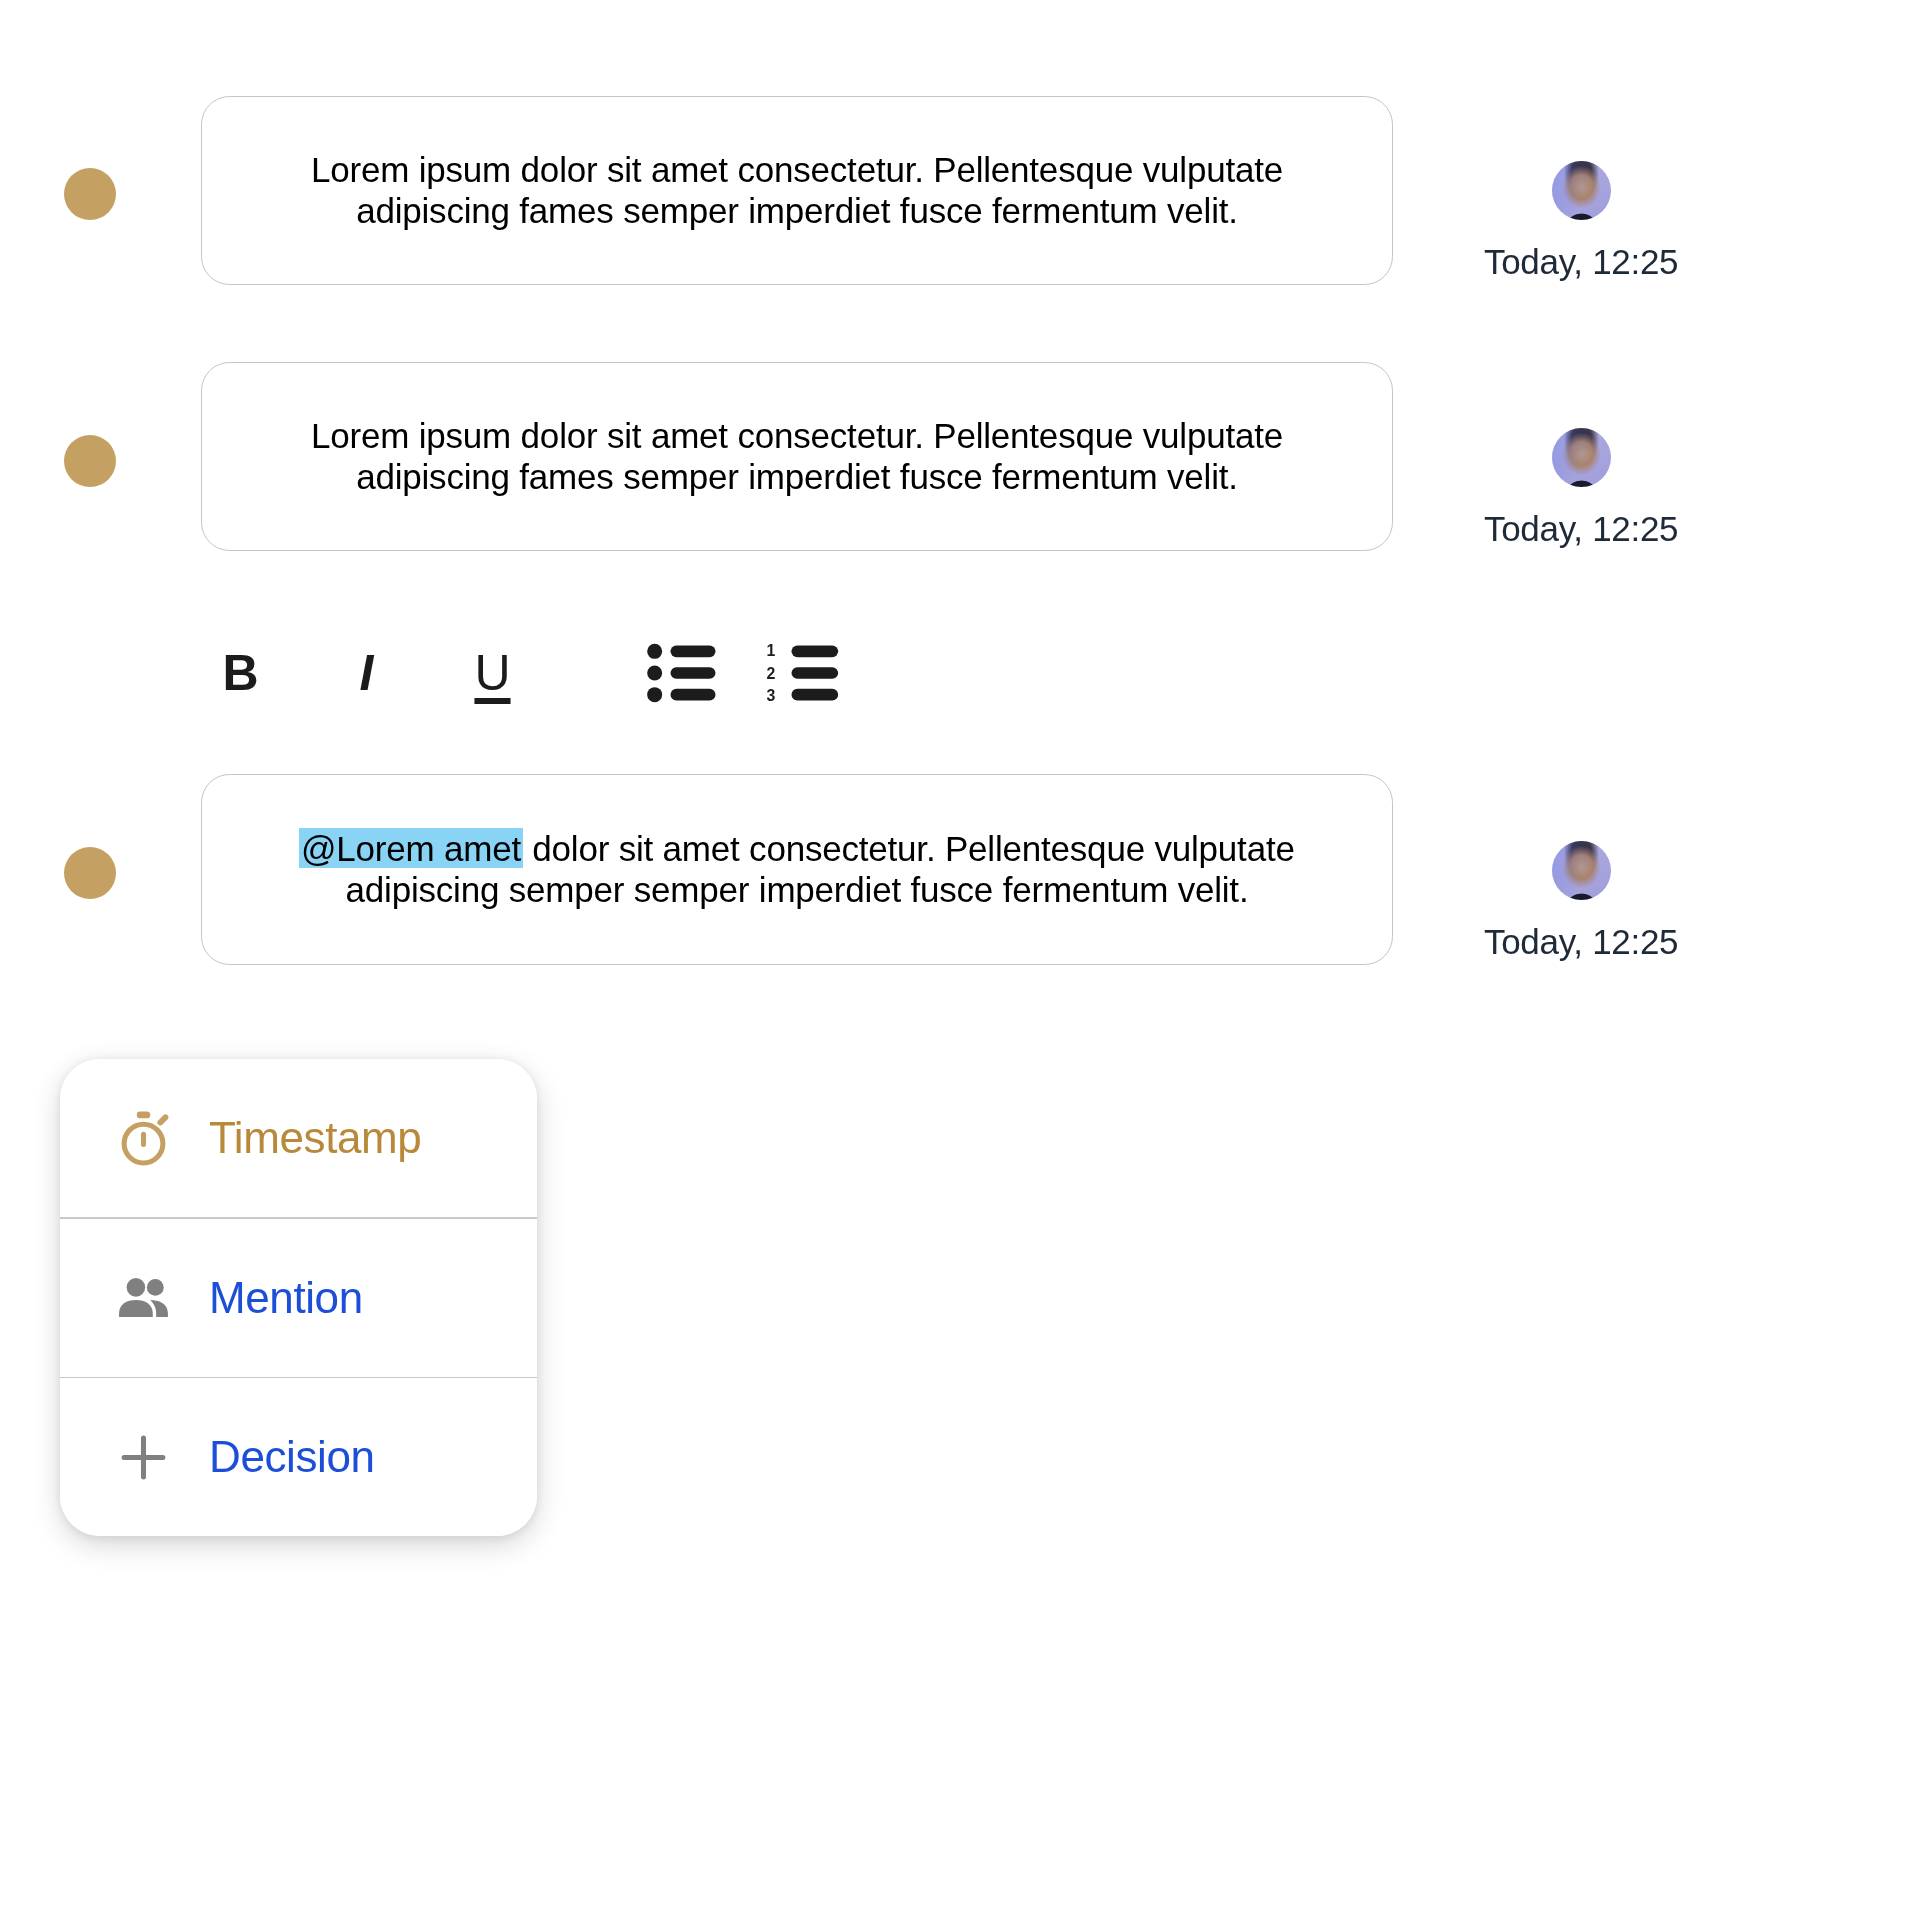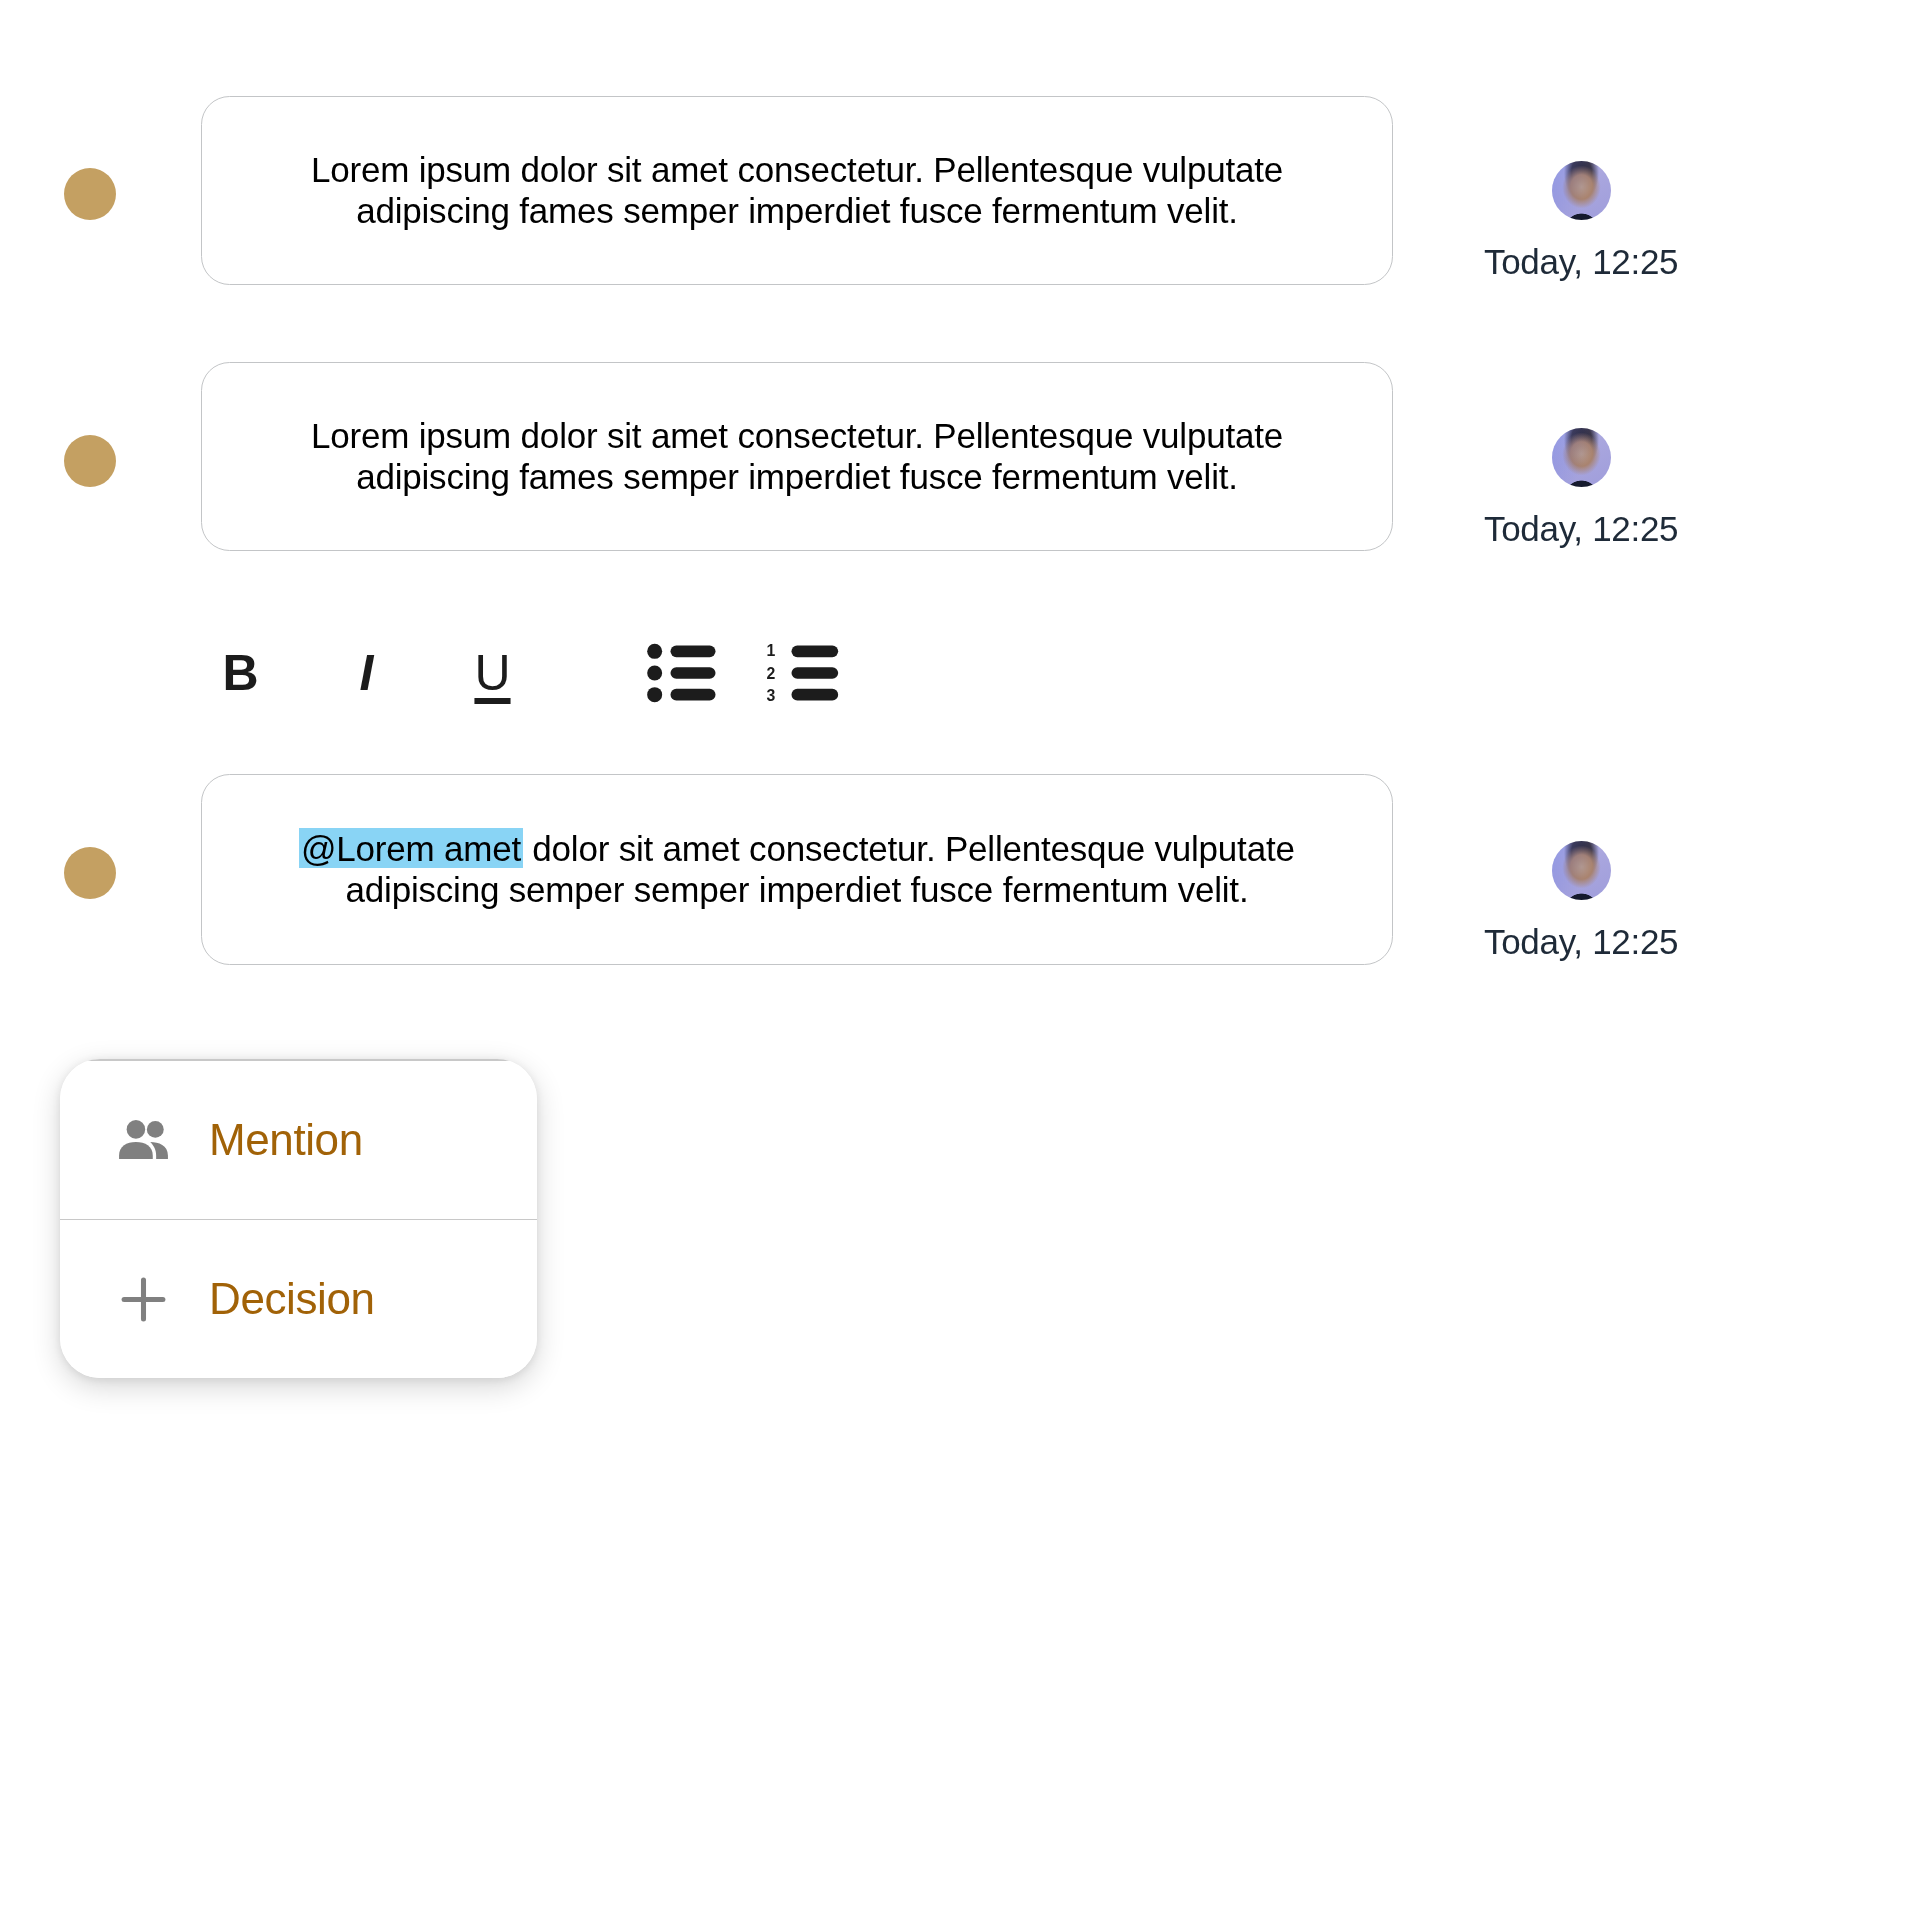--- a/index.html
+++ b/index.html
@@ -125,21 +125,21 @@
     background: #ffffff;
   }
   .menu-divider {
     height: 1.7px;
     background: #c8c8c8;
     width: 100%;
   }
   .menu-label {
     font-size: 44px;
     letter-spacing: -0.4px;
-    color: #a16207;
+    color: #1d4ed8;
     white-space: nowrap;
   }
   .menu-label.accent { color: #b8893a; }
   .menu-icon {
     width: 62px;
     height: 62px;
     display: flex;
     align-items: center;
     justify-content: center;
     flex: none;
@@ -215,20 +215,31 @@
     <div class="bubble-text"><span class="mention-chip">@Lorem amet</span><span> dolor sit amet consectetur. Pellentesque vulputate adipiscing semper semper imperdiet fusce fermentum velit.</span></div>
   </div>
 
   <div class="meta" style="left:1484px; top:841px;">
     <div class="avatar"></div>
     <div class="timestamp">Today, 12:25</div>
   </div>
 
   <div class="menu" style="left:60px; top:1059px; width:477px;">
 
+    <div class="menu-item">
+      <span class="menu-icon">
+        <svg width="59" height="59" viewBox="0 0 70 70" fill="none">
+          <rect x="27" y="3" width="16" height="8" rx="4" fill="#c4a062"></rect>
+          <path d="M55 16 l6 -6" stroke="#c4a062" stroke-width="7" stroke-linecap="round"></path>
+          <circle cx="35" cy="41" r="23" stroke="#c4a062" stroke-width="6" fill="none"></circle>
+          <path d="M35 30 v12" stroke="#c4a062" stroke-width="6" stroke-linecap="round"></path>
+        </svg>
+      </span>
+      <span class="menu-label accent">Timestamp</span>
+    </div>
 
     <div class="menu-divider"></div>
 
     <div class="menu-item">
       <span class="menu-icon">
         <svg width="59" height="59" viewBox="0 0 70 70" fill="#808080">
           <circle cx="26" cy="23" r="11"></circle>
           <circle cx="49" cy="23" r="10"></circle>
           <path d="M6 54 c0-11 9-16 20-16 s20 5 20 16 v4 H6 z"></path>
           <path d="M43 38 c10 0 21 4 21 16 v4 H50 v-4 c0-7-3-12-7-16 z"></path>

